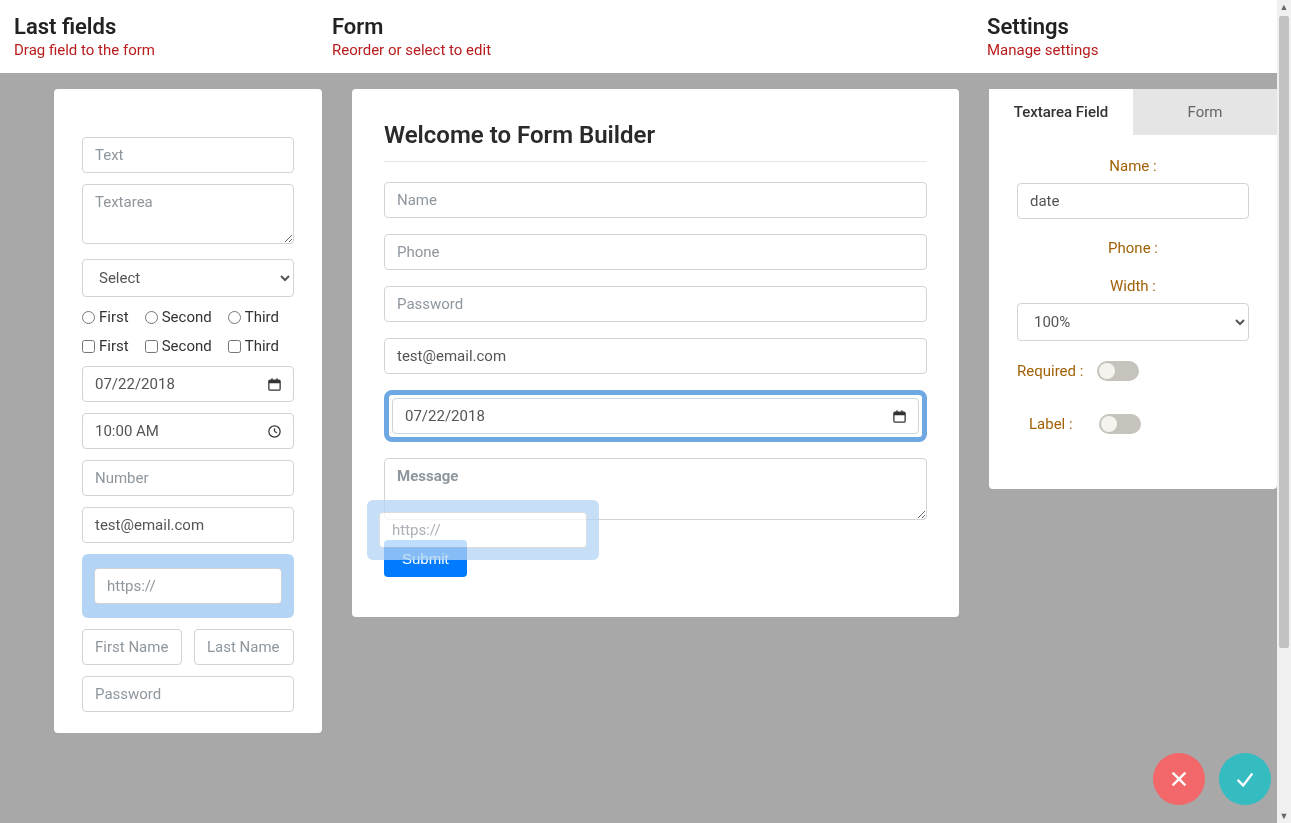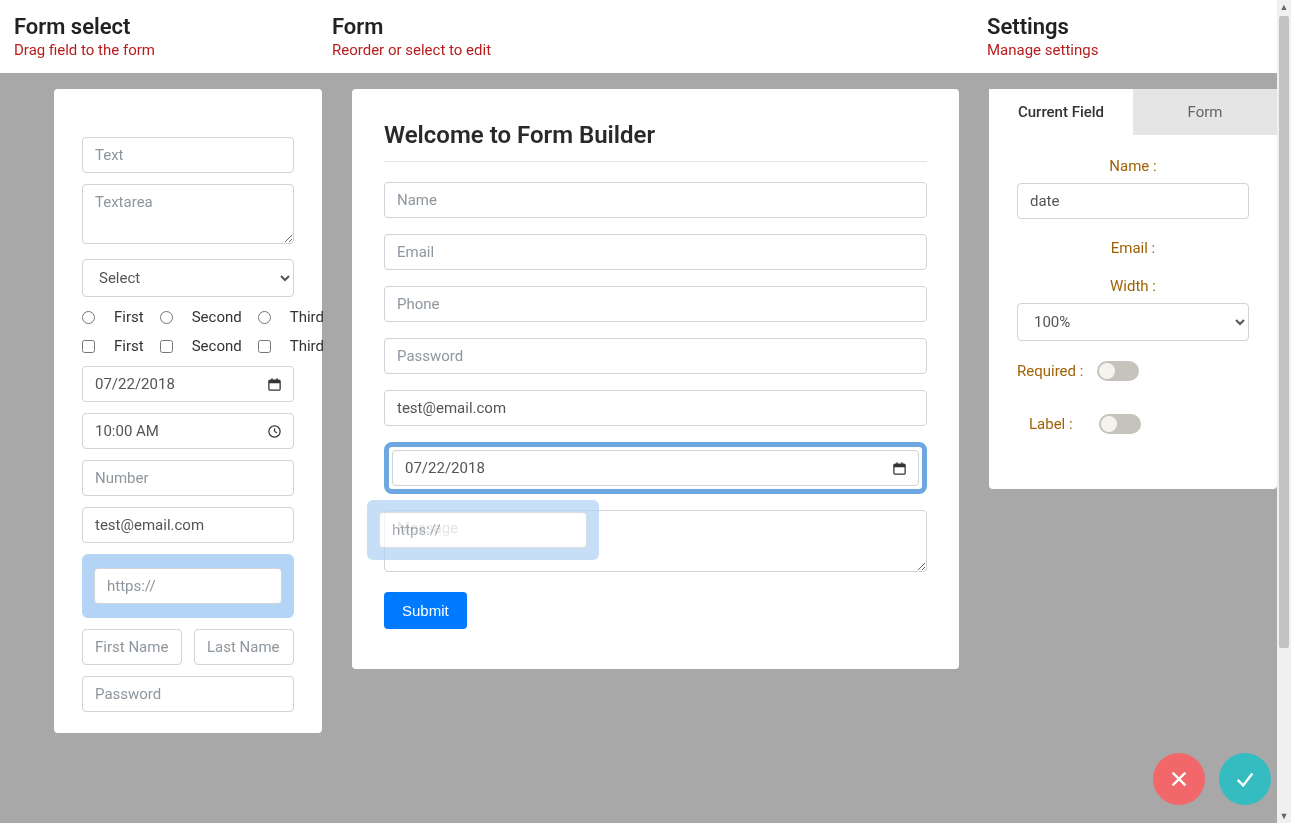--- a/index.html
+++ b/index.html
@@ -72,21 +72,21 @@
   textarea.form-control { resize: both; height: 60px; }
 
   .field-row { margin-bottom: 11px; }
   .inline-row { display: flex; gap: 16px; align-items: center; margin-bottom: 11px; }
   .inline-half { display: flex; gap: 12px; }
   .inline-half .form-control { flex: 1; min-width: 0; }
 
   .radio-label, .check-label {
     display: inline-flex;
     align-items: center;
-    gap: 19px;
+    gap: 4px;
     font-size: 15px;
     color: #333;
     cursor: pointer;
   }
   input[type="radio"], input[type="checkbox"] {
     width: 13px; height: 13px;
   }
 
   .date-input, .time-input {
     position: relative;
@@ -243,21 +243,21 @@
     font-size:9px;color:#666;background:#f0f0f0;
   }
   .scroll-arrow.up{top:0;}
   .scroll-arrow.down{bottom:0;}
 </style>
 </head>
 <body>
 
 <div class="header">
   <div class="header-col left">
-    <h2>Form select</h2>
+    <h2>Last fields</h2>
     <div class="sub">Drag field to the form</div>
   </div>
   <div class="header-col mid">
     <h2>Form</h2>
     <div class="sub">Reorder or select to edit</div>
   </div>
   <div class="header-col right">
     <h2>Settings</h2>
     <div class="sub">Manage settings</div>
   </div>
@@ -342,23 +342,20 @@
     <div class="field-row">
       <input class="form-control" type="password" placeholder="Password" style="">
     </div>
   </div>
 
   <div class="panel mid">
     <div class="form-title">Welcome to Form Builder</div>
     <hr>
     <div class="field-row">
       <input class="form-control" placeholder="Name" style="">
-    </div>
-    <div class="field-row">
-      <input class="form-control" placeholder="Email" style="">
     </div>
     <div class="field-row">
       <input class="form-control" placeholder="Phone" style="">
     </div>
     <div class="field-row">
       <input class="form-control" placeholder="Password" style="">
     </div>
     <div class="field-row">
       <input class="form-control" value="test@email.com" style="">
     </div>
@@ -369,37 +366,37 @@
           <svg viewBox="0 0 24 24" width="15" height="15" fill="#333">
               <rect x="3" y="5" width="18" height="16" rx="2" fill="none" stroke="#333" stroke-width="2"></rect>
               <rect x="3" y="5" width="18" height="5" fill="#333"></rect>
               <line x1="8" y1="2" x2="8" y2="7" stroke="#333" stroke-width="2"></line>
               <line x1="16" y1="2" x2="16" y2="7" stroke="#333" stroke-width="2"></line>
             </svg>
         </span>
       </div>
     </div>
     <div class="field-row">
-      <textarea class="form-control" style="height: 62px;" placeholder="Message"></textarea>
+      <textarea class="form-control" style="height: 62px; font-weight: bold;" placeholder="Message"></textarea>
     </div>
     <button class="btn-primary">Submit</button>
   </div>
 
   <div class="panel right">
     <div class="tabs">
-      <div class="tab active">Current Field</div>
+      <div class="tab active">Textarea Field</div>
       <div class="tab">Form</div>
     </div>
     <div class="settings-body">
       <div class="setting-group">
         <label class="setting-label">Name :</label>
         <input class="form-control" value="date" style="">
       </div>
       <div class="setting-group">
-        <label class="setting-label">Email :</label>
+        <label class="setting-label">Phone :</label>
       </div>
       <div class="setting-group">
         <label class="setting-label">Width :</label>
         <select class="form-control">
           <option>100%</option>
         </select>
       </div>
       <div class="toggle-row">
         <span class="setting-label" style="margin:0">Required :</span>
         <div class="toggle"></div>

